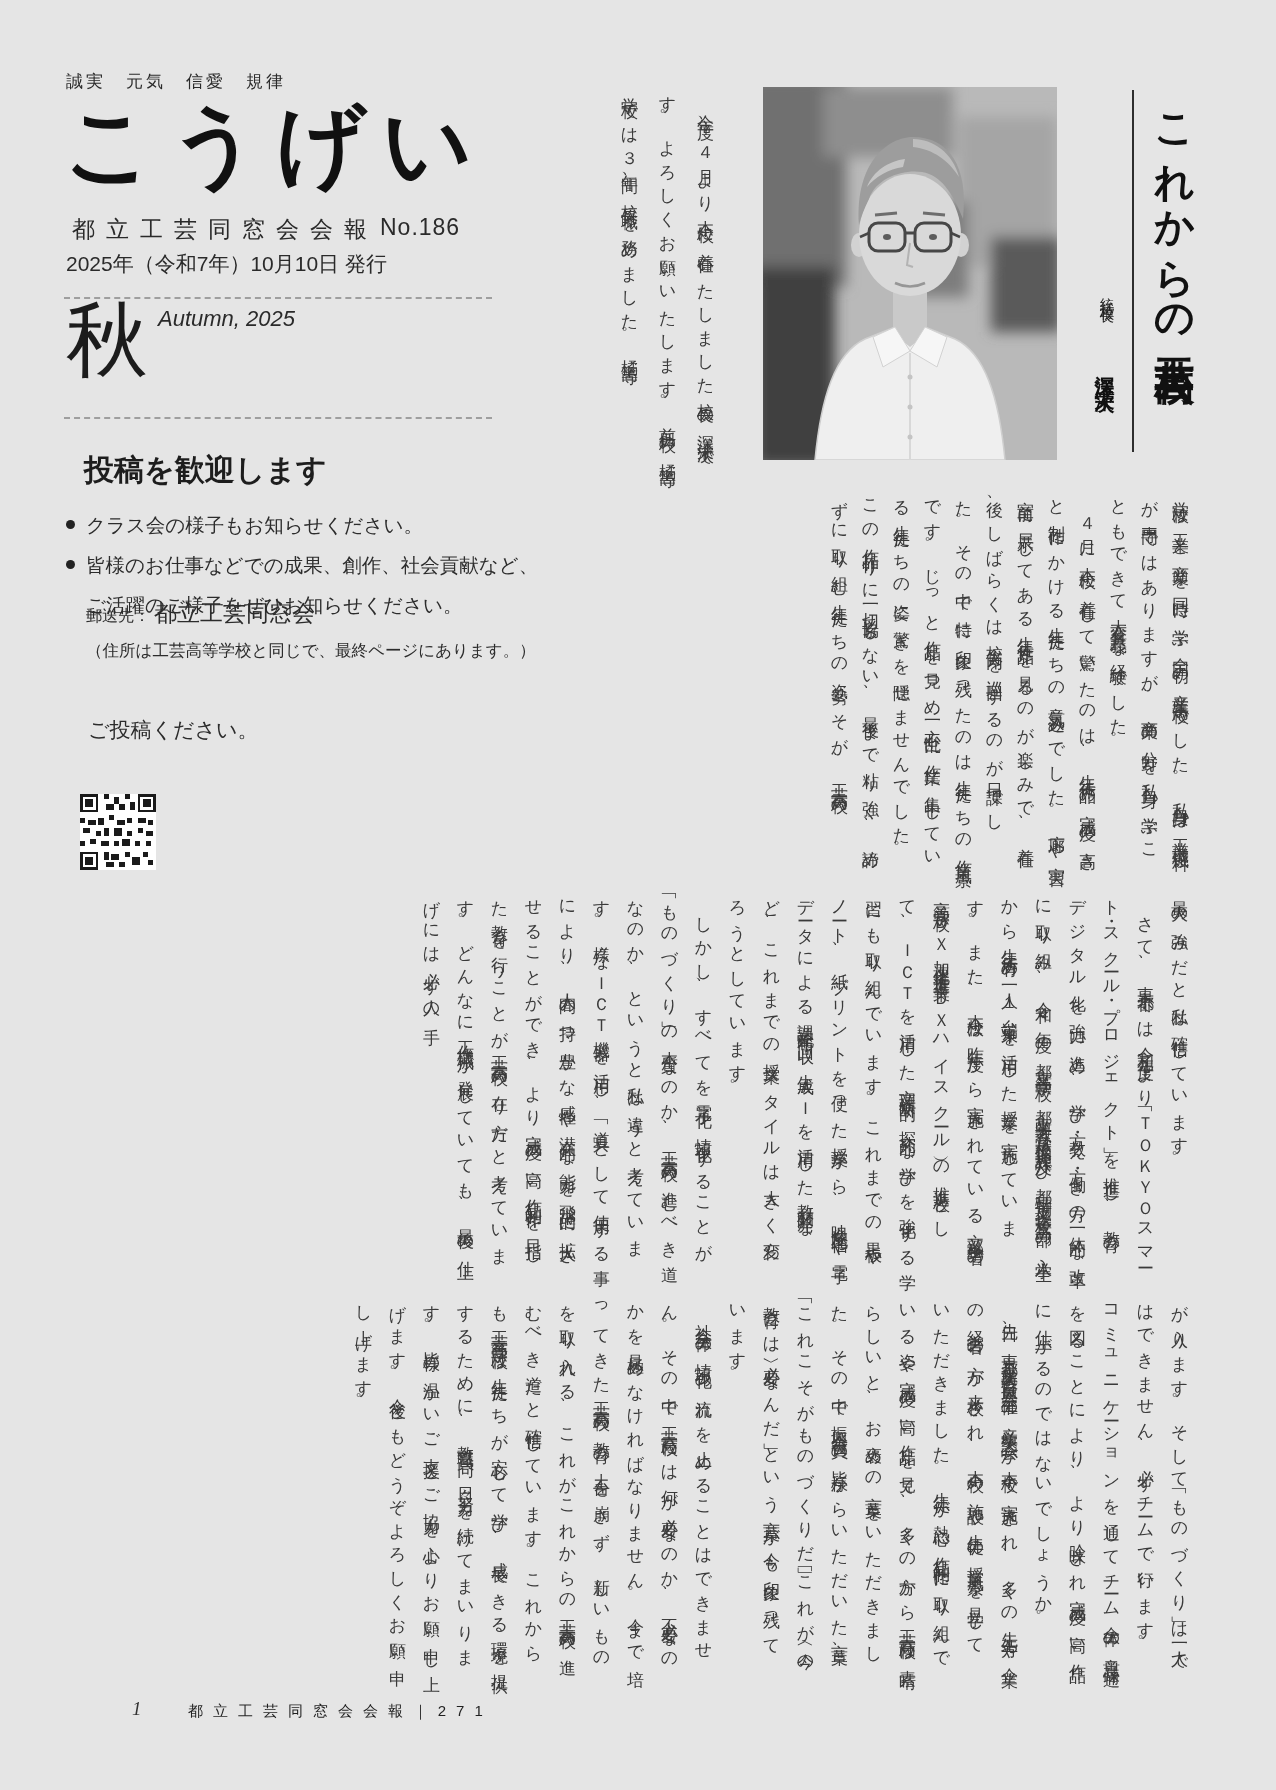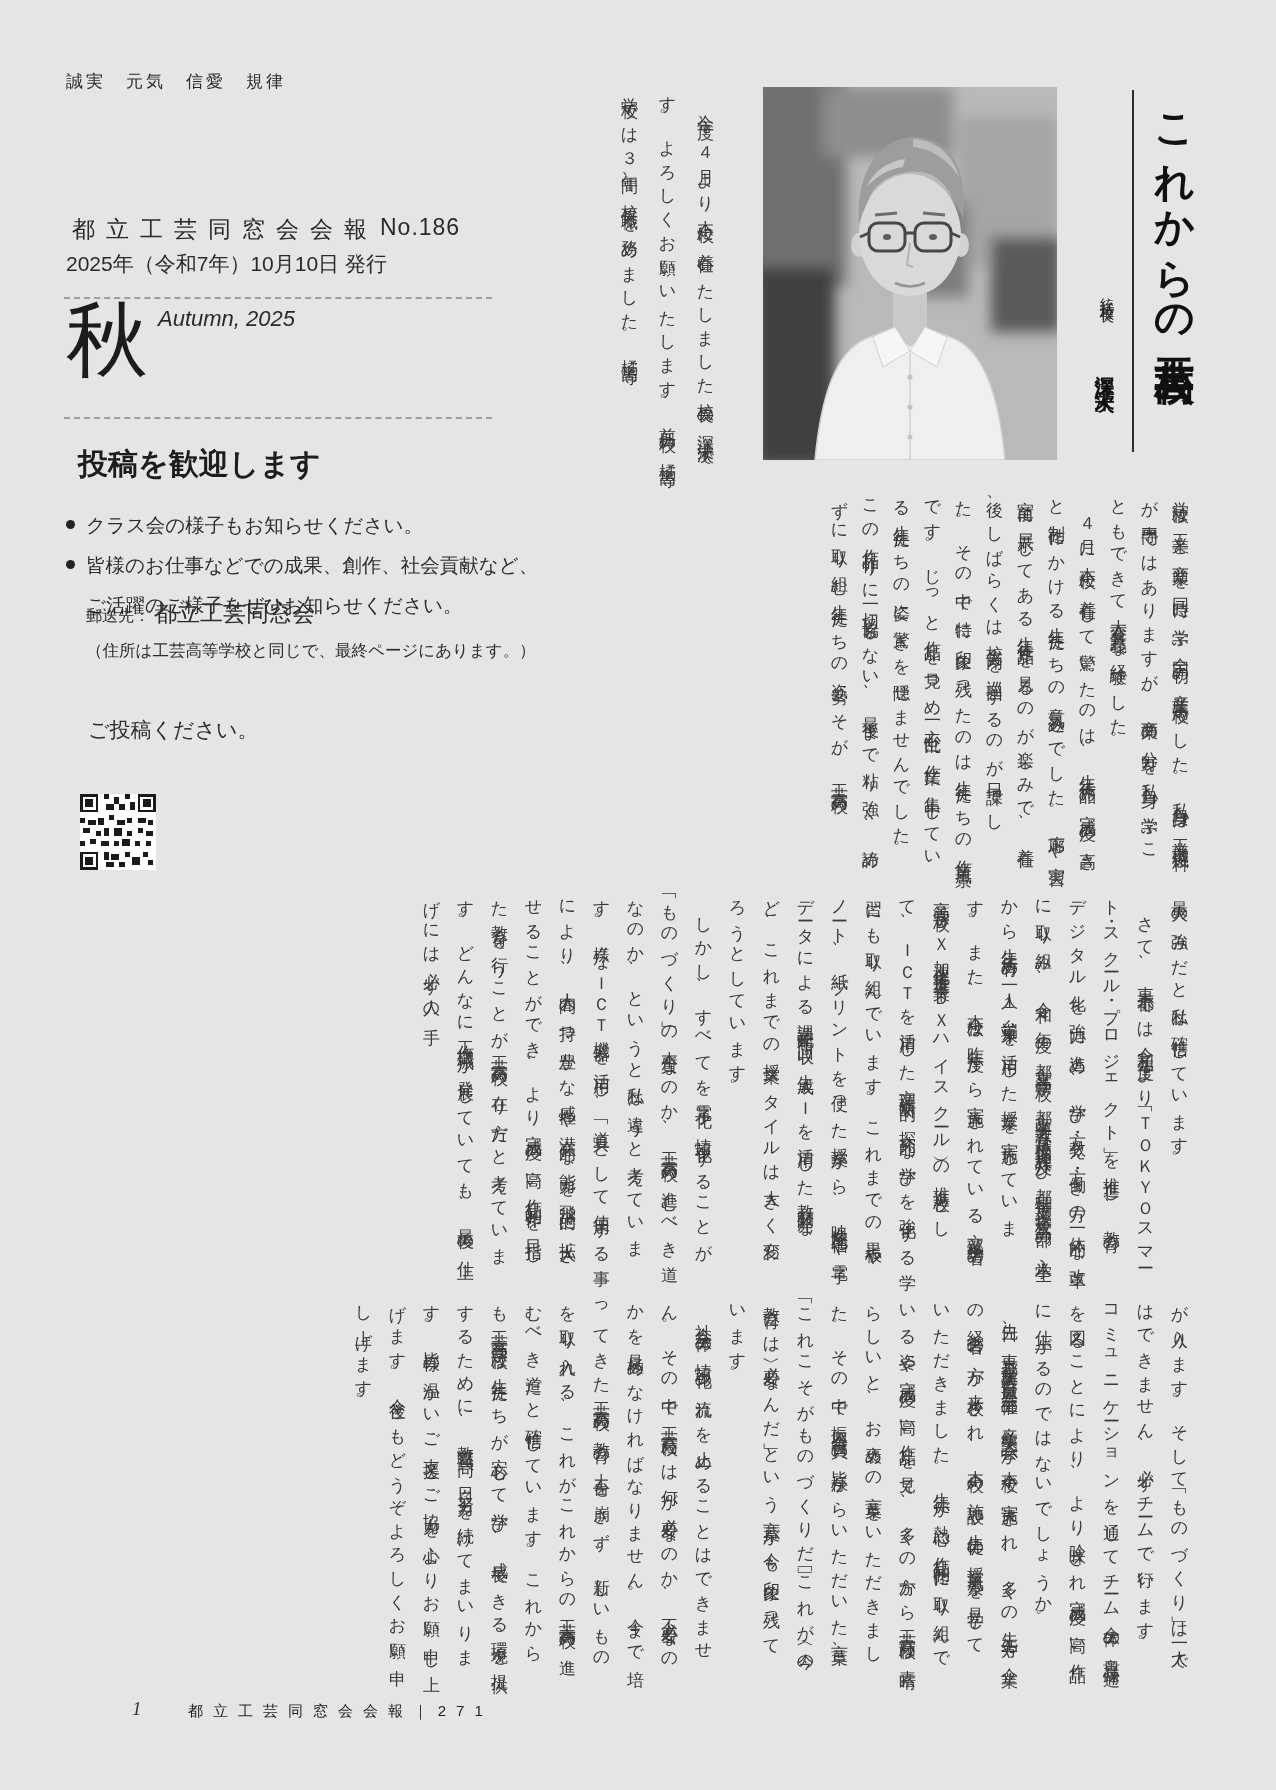--- a/index.html
+++ b/index.html
@@ -15,21 +15,21 @@
   .issue-no{font-size:23px;letter-spacing:1px;color:#2a2a2a;}
   .date-line{position:absolute;left:66px;top:250px;font-size:21px;color:#2a2a2a;}
   .sep{position:absolute;left:64px;width:428px;border-top:2px dashed #9e9e9e;height:0;}
   .sep1{top:297px;} .sep2{top:417px;}
   .season{position:absolute;left:66px;top:300px;font-size:82px;line-height:1;color:#1c1c1c;
           font-family:"Liberation Serif",serif;}
   .season-en{position:absolute;left:158px;top:306px;font-size:22px;font-style:italic;
              font-family:Liberation Sans, sans-serif;color:#2a2a2a;}
 
   
-  .sub-heading{position:absolute;left:66px;top:432px;margin:12px;font-size:30px;font-weight:bold;color:#1d1d1d;text-align:center;}
+  .sub-heading{position:absolute;left:66px;top:432px;margin:18px;font-size:30px;font-weight:bold;color:#1d1d1d;text-align:center;}
   .sub-list{position:absolute;left:64px;top:505px;width:478px;margin:0;padding:0;list-style:none;}
   .sub-list li{position:relative;padding-left:22px;font-size:19.5px;line-height:40px;color:#2c2c2c;}
   .sub-list li::before{content:"";position:absolute;left:2px;top:15px;width:9px;height:9px;
                        border-radius:50%;background:#222;}
   .mail-line{position:absolute;left:86px;top:598px;display:flex;align-items:baseline;gap:4px;}
   .mail-label{font-size:16px;color:#2c2c2c;}
   .mail-to{font-size:23px;color:#2c2c2c;}
   .mail-note{position:absolute;left:86px;top:640px;font-size:16.5px;color:#2c2c2c;}
   .alt1{position:absolute;left:88px;top:676px;font-size:21px;color:#2c2c2c;}
   .alt2{position:absolute;left:88px;top:716px;font-size:21px;color:#2c2c2c;}
@@ -60,20 +60,21 @@
   .page-num{position:absolute;left:132px;top:1698px;font-size:19px;font-style:italic;
             font-family:"Liberation Serif",serif;color:#333;}
   .footer-text{position:absolute;left:188px;top:1702px;font-size:15px;letter-spacing:10px;color:#1f1f1f;}
 </style>
 </head>
 <body>
 
 <div class="page">
 
   <div class="motto">誠実　元気　信愛　規律</div>
+  <h1 class="title">こうげい</h1>
   <div class="issue-line">
     <span class="issue-label">都立工芸同窓会会報</span>
     <span class="issue-no">No.186</span>
   </div>
   <div class="date-line">2025年（令和7年）10月10日 発行</div>
   <div class="sep sep1"></div>
   <div class="season">秋</div>
   <div class="season-en">Autumn, 2025</div>
   <div class="sep sep2"></div>
 

